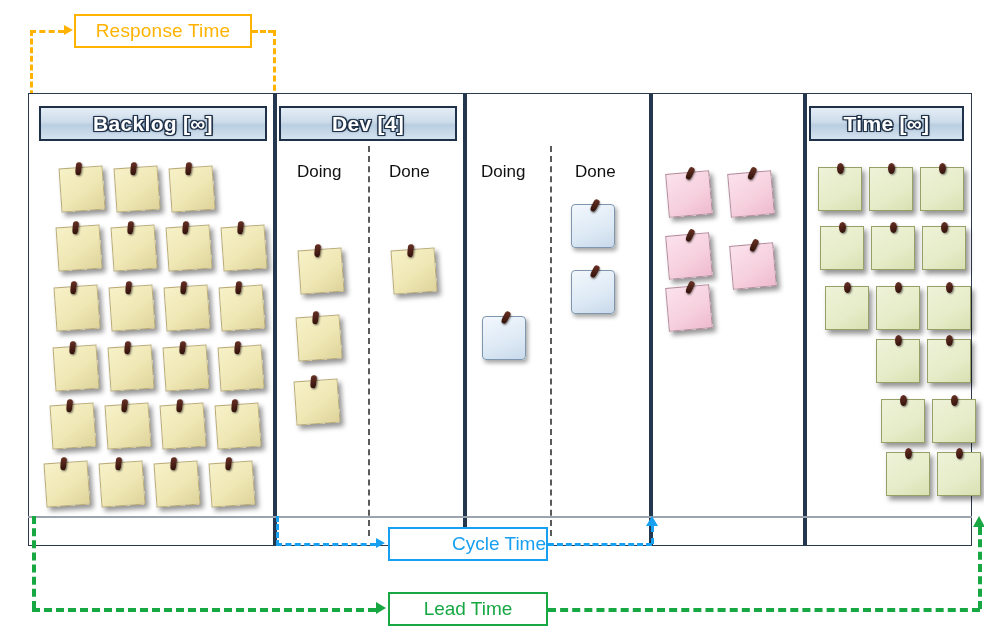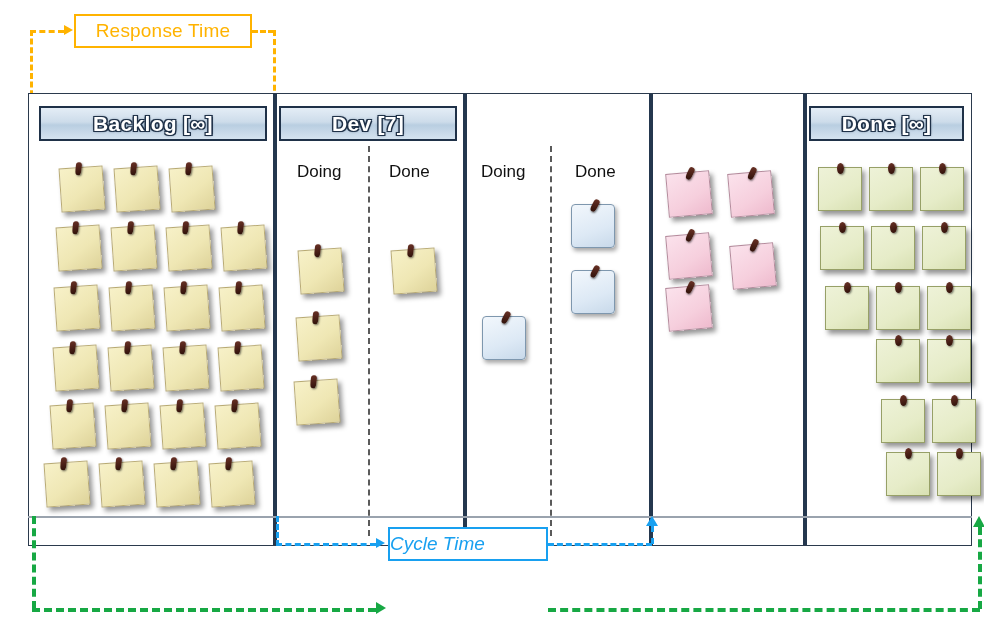--- a/index.html
+++ b/index.html
@@ -118,22 +118,22 @@
   }
 
   
   .base-line {
     position: absolute; left: 20px; top: 516px; width: 944px; height: 0;
     border-top: 2px solid #9aa3ae;
   }
   .ct-box {
     position: absolute; left: 380px; top: 527px; width: 160px; height: 34px;
     border: 2.5px solid #18A0F0; background:#fff;
-    display:flex; align-items:center; justify-content:flex-start;
-    font-size: 19px; color: #18A0F0; font-style: italic;
+    display:flex; align-items:center; justify-content:flex-end;
+    font-size: 19px; color: #18A0F0;
   }
   .lt-box {
     position: absolute; left: 380px; top: 592px; width: 160px; height: 34px;
     border: 2.5px solid #17A844; background:#fff;
     display:flex; align-items:center; justify-content:center;
     font-size: 19px; color: #17A844;
   }
   .dash-h-blue { position:absolute; height:0; border-top: 3.5px dashed #18A0F0; }
   .dash-v-blue { position:absolute; width:0; border-left: 3.5px dashed #18A0F0; }
   .arrow-right-blue {
@@ -277,21 +277,21 @@
           <div class="pin"></div>
           <div class="paper"></div>
         </div>
       <div class="note yellow" style="left:181px; top:368px;">
           <div class="pin"></div>
           <div class="paper"></div>
         </div>
     </div>
 
     <div class="hdr" style="left:250px; top:12px; width:178px;">
-      <span>Dev [7]</span>
+      <span>Dev [4]</span>
     </div>
     <div>
       <div class="sub-div" style="left:339px; top:52px; height:390px;"></div>
       <div class="sub-label" style="left:268px; top:68px;">Doing</div>
       <div class="sub-label" style="left:360px; top:68px;">Done</div>
 
       <div class="note yellow" style="left:270px; top:155px;">
           <div class="pin"></div>
           <div class="paper"></div>
         </div>
@@ -346,21 +346,21 @@
           <div class="pin"></div>
           <div class="paper"></div>
         </div>
       <div class="note pink" style="left:638px; top:192px;">
           <div class="pin"></div>
           <div class="paper"></div>
         </div>
     </div>
 
     <div class="hdr" style="left:780px; top:12px; width:155px;">
-      <span>Done [∞]</span>
+      <span>Time [∞]</span>
     </div>
     <div>
 
       <div class="note green" style="left:789px; top:73px;">
           <div class="pin"></div>
           <div class="paper"></div>
         </div>
       <div class="note green" style="left:840px; top:73px;">
           <div class="pin"></div>
           <div class="paper"></div>
@@ -436,18 +436,21 @@
   </div>
 
   <div class="dash-h-blue" style="left:540px; top:543px; width:104px;"></div>
   <div class="dash-v-blue" style="left:643px; top:526px; height:18px;"></div>
   <div class="arrow-up-blue" style="left:638px; top:516px;"></div>
 
   <div class="dash-v-green" style="left:24px; top:516px; height:93px;"></div>
   <div class="dash-h-green" style="left:24px; top:608px; width:344px;"></div>
   <div class="arrow-right-green" style="left:368px; top:602px;"></div>
 
+  <div class="lt-box">
+    <span>Lead Time</span>
+  </div>
 
   <div class="dash-h-green" style="left:540px; top:608px; width:432px;"></div>
   <div class="dash-v-green" style="left:970px; top:527px; height:82px;"></div>
   <div class="arrow-up-green" style="left:965px; top:516px;"></div>
 
 </div>
 
 </body></html>

